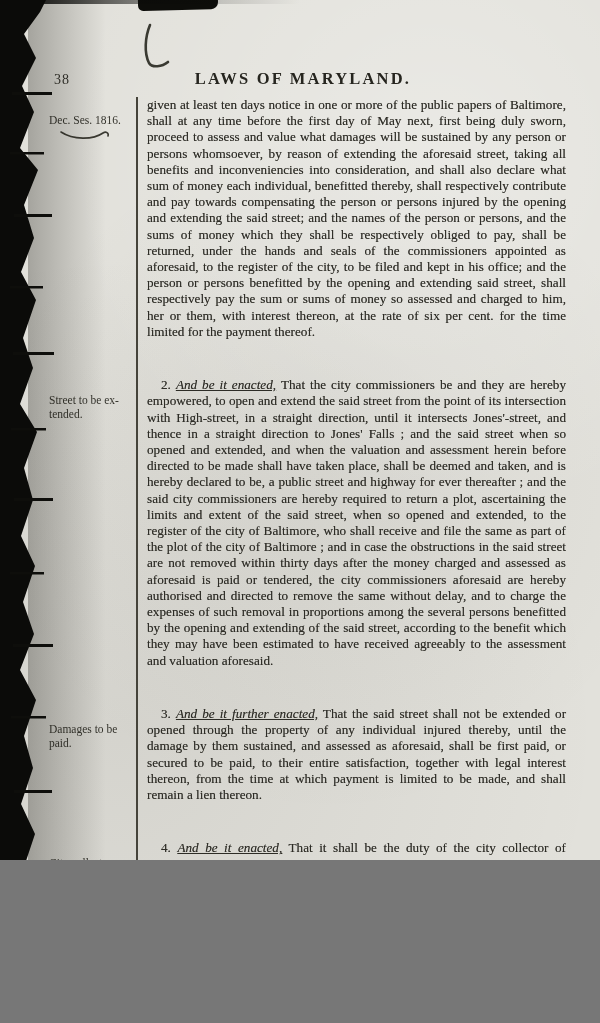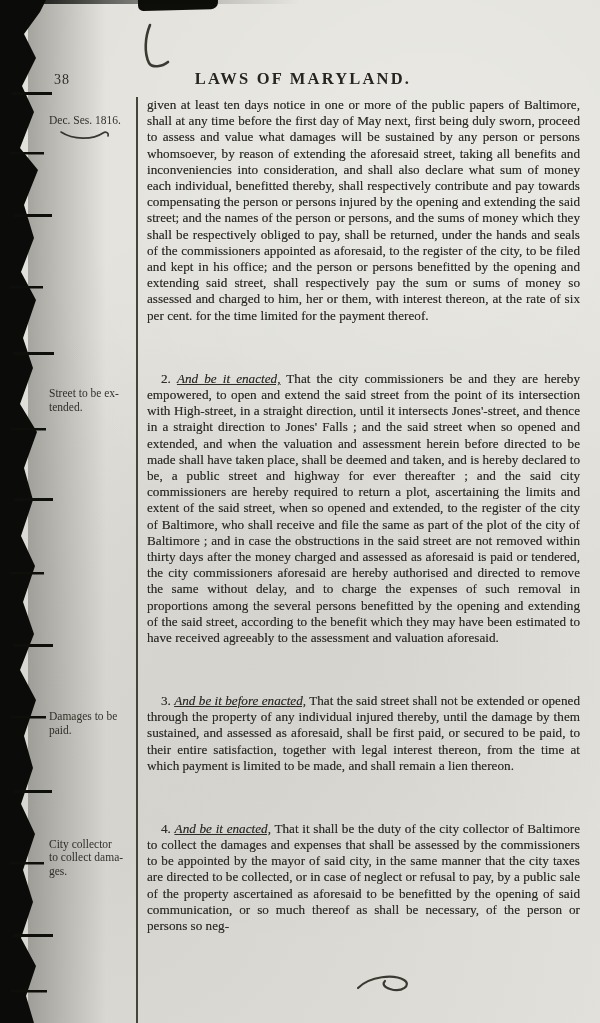--- a/index.html
+++ b/index.html
@@ -1,19 +1,19 @@
 <!DOCTYPE html>
 <html><head>
 <meta charset="utf-8">
 <style>
   * { margin:0; padding:0; box-sizing:border-box; }
   html,body { background:#777; }
   .scan {
     position:relative;
-    width:600px; height:1023px;
+    width:600px; height:860px;
     margin:0 auto;
     overflow:hidden;
     background:
       radial-gradient(circle at 72% 18%, rgba(255,255,255,0.28), rgba(255,255,255,0) 45%),
       radial-gradient(circle at 20% 85%, rgba(40,38,30,0.07), rgba(40,38,30,0) 55%),
       radial-gradient(circle at 55% 55%, rgba(40,38,30,0.05), rgba(40,38,30,0) 60%),
       #e2e1db;
     font-family:"Liberation Serif", serif;
     color:#2e2d27;
   }
@@ -55,21 +55,21 @@
     min-height:926px;
   }
   .margin-cell {
     padding:3px 5px 0 13px;
     font-size:11.5px; line-height:13.8px;
     white-space:pre-line; color:#34332c;
     position:relative;
   }
   .text-cell {
     border-left:2px solid #45433a;
-    padding:0 20px 5px 9px;
+    padding:0 34px 5px 9px;
   }
   .text-cell.filler { padding:0; }
   .para {
     font-size:13.2px; line-height:16.2px;
     text-align:justify; color:#2d2c26;
     text-shadow:0 0 0.5px rgba(45,44,38,0.55);
     margin-bottom:3px;
   }
   .para.indent { text-indent:14px; }
   .pnum { }
@@ -143,21 +143,21 @@
         </p>
       </div>
 
       <div class="margin-cell">
         <span>Damages to be
 paid.</span>
       </div>
       <div class="text-cell">
         <p class="para indent">
           <span class="pnum">3.</span>
-          <span class="ital">And be it before enacted,</span>
+          <span class="ital">And be it further enacted,</span>
           <span>That the said street shall not be extended or opened through the property of any individual injured thereby, until the damage by them sustained, and assessed as aforesaid, shall be first paid, or secured to be paid, to their entire satisfaction, together with legal interest thereon, from the time at which payment is limited to be made, and shall remain a lien thereon.</span>
         </p>
       </div>
 
       <div class="margin-cell">
         <span>City collector
 to collect dama-
 ges.</span>
       </div>
       <div class="text-cell">

